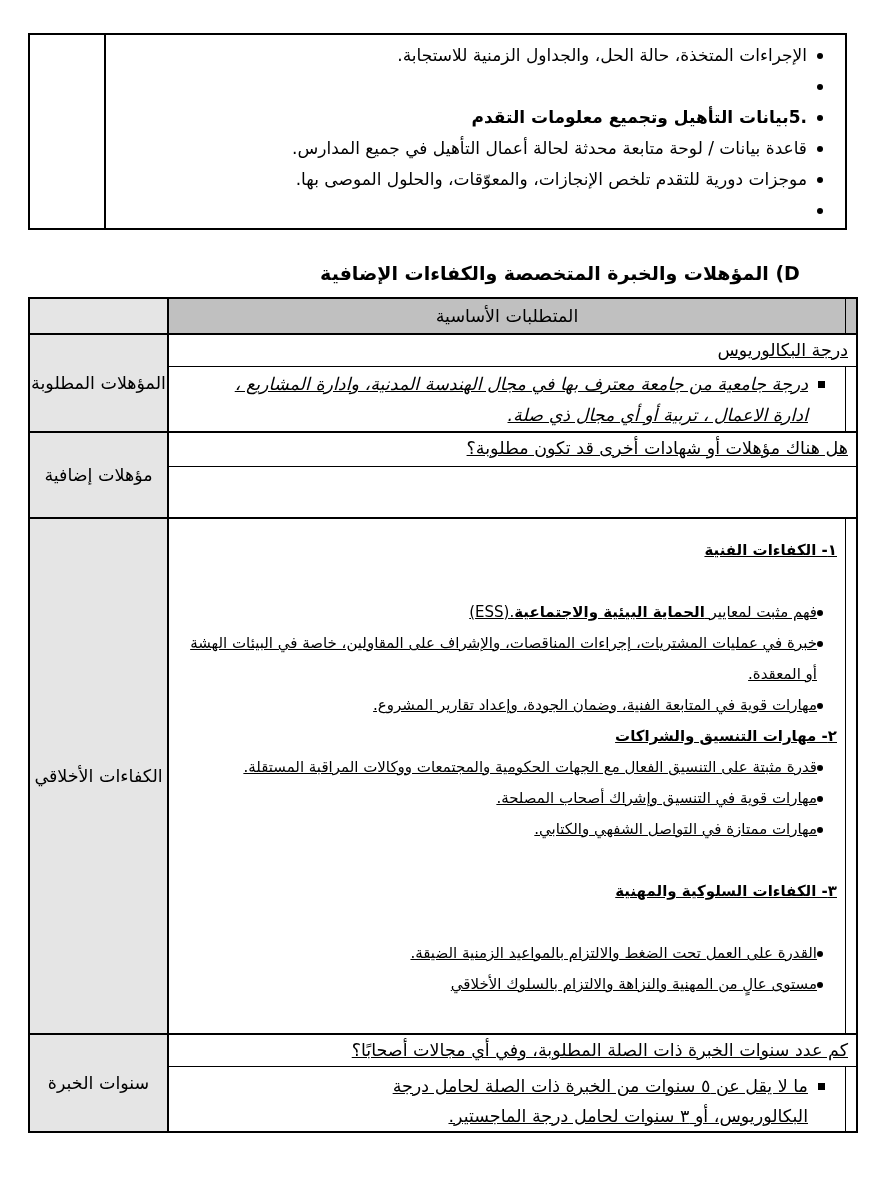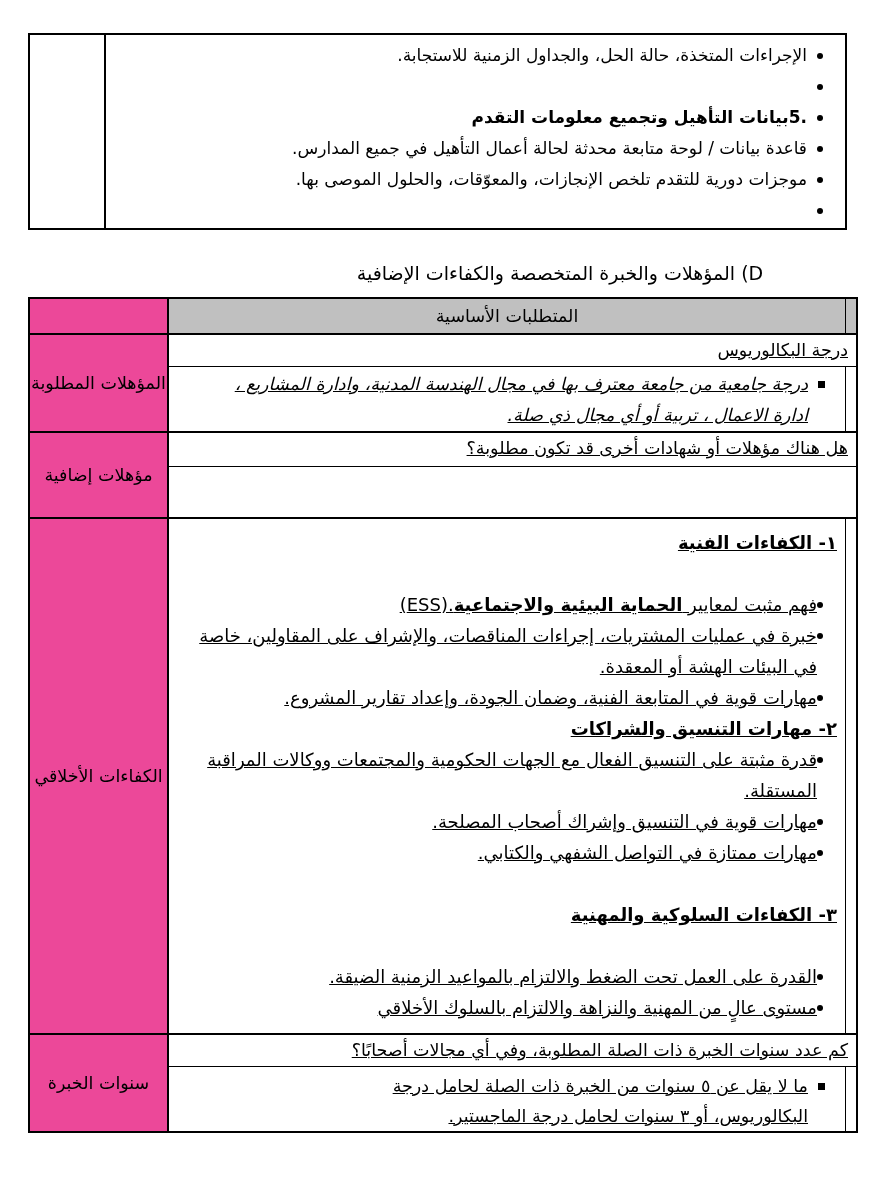--- a/index.html
+++ b/index.html
@@ -20,50 +20,50 @@
   .tt-main{flex:1;direction:rtl;padding:5px 22px 0 10px;min-width:0;}
   .bline{display:flex;min-height:31px;line-height:31px;column-gap:10px;}
   .bline .t{flex:1;}
   .bline.bold .t{font-weight:bold;}
   .dot{flex:0 0 6px;width:6px;height:6px;border-radius:50%;background:#000;margin-top:13px;}
   .sq{flex:0 0 7px;width:7px;height:7px;background:#000;margin-top:12px;}
   
   .dhead{
     position:absolute;left:0;top:256px;width:870px;box-sizing:border-box;
     padding-left:250px;direction:rtl;text-align:center;
-    font-size:19px;line-height:34px;
+    font-size:19px;line-height:34px;font-weight:bold;
   }
   
   .mt{
     position:absolute;left:28px;top:297px;width:830px;
     border:2px solid #000;box-sizing:border-box;background:#fff;
   }
   .mrow{display:flex;align-items:stretch;}
   .mrow + .mrow{border-top:2px solid #000;}
   .lbl{
-    flex:0 0 137px;background:#ec4899;border-right:2px solid #000;
+    flex:0 0 137px;background:#e5e5e5;border-right:2px solid #000;
     display:flex;align-items:center;justify-content:center;
     text-align:center;direction:rtl;line-height:35px;font-size:17.5px;
   }
   .cnt{flex:1;display:flex;flex-direction:column;min-width:0;text-decoration:underline;}
   .sub{display:flex;flex-direction:row;min-width:0;}
   .sub + .sub{border-top:1.5px solid #000;}
   .stext{flex:1;direction:rtl;min-width:0;font-size:17.5px;}
   .thin{flex:0 0 10px;border-left:1.5px solid #000;}
   .hrow{background:#c0c0c0;}
   .hrow .hcell{
     flex:1;direction:rtl;display:flex;align-items:center;justify-content:center;
     font-size:17.5px;background:#c0c0c0;
   }
   .hrow .thin{background:#c0c0c0;}
   .qline{line-height:31px;padding:0 8px;}
   .italic-bullet{display:flex;column-gap:10px;font-style:italic;line-height:31px;padding:2px 20px 0 40px;}
   .italic-bullet .t{flex:1;}
   
-  .big{direction:rtl;padding:8px 8px 0 14px;line-height:31px;font-size:18px;flex:1;min-width:0;}
+  .big{direction:rtl;padding:16px 8px 0 14px;line-height:31px;font-size:15px;flex:1;min-width:0;}
   .sec{font-weight:bold;}
   .blank{height:31px;}
   .bl{display:flex;column-gap:0;padding-right:14px;}
   .bl .t{flex:1;}
   .bl .t b{font-weight:bold;}
   .exp-bullet{display:flex;column-gap:10px;line-height:30px;padding:4px 20px 0 10px;}
   .exp-bullet .t{flex:0 1 452px;}
 </style>
 </head>
 <body>

